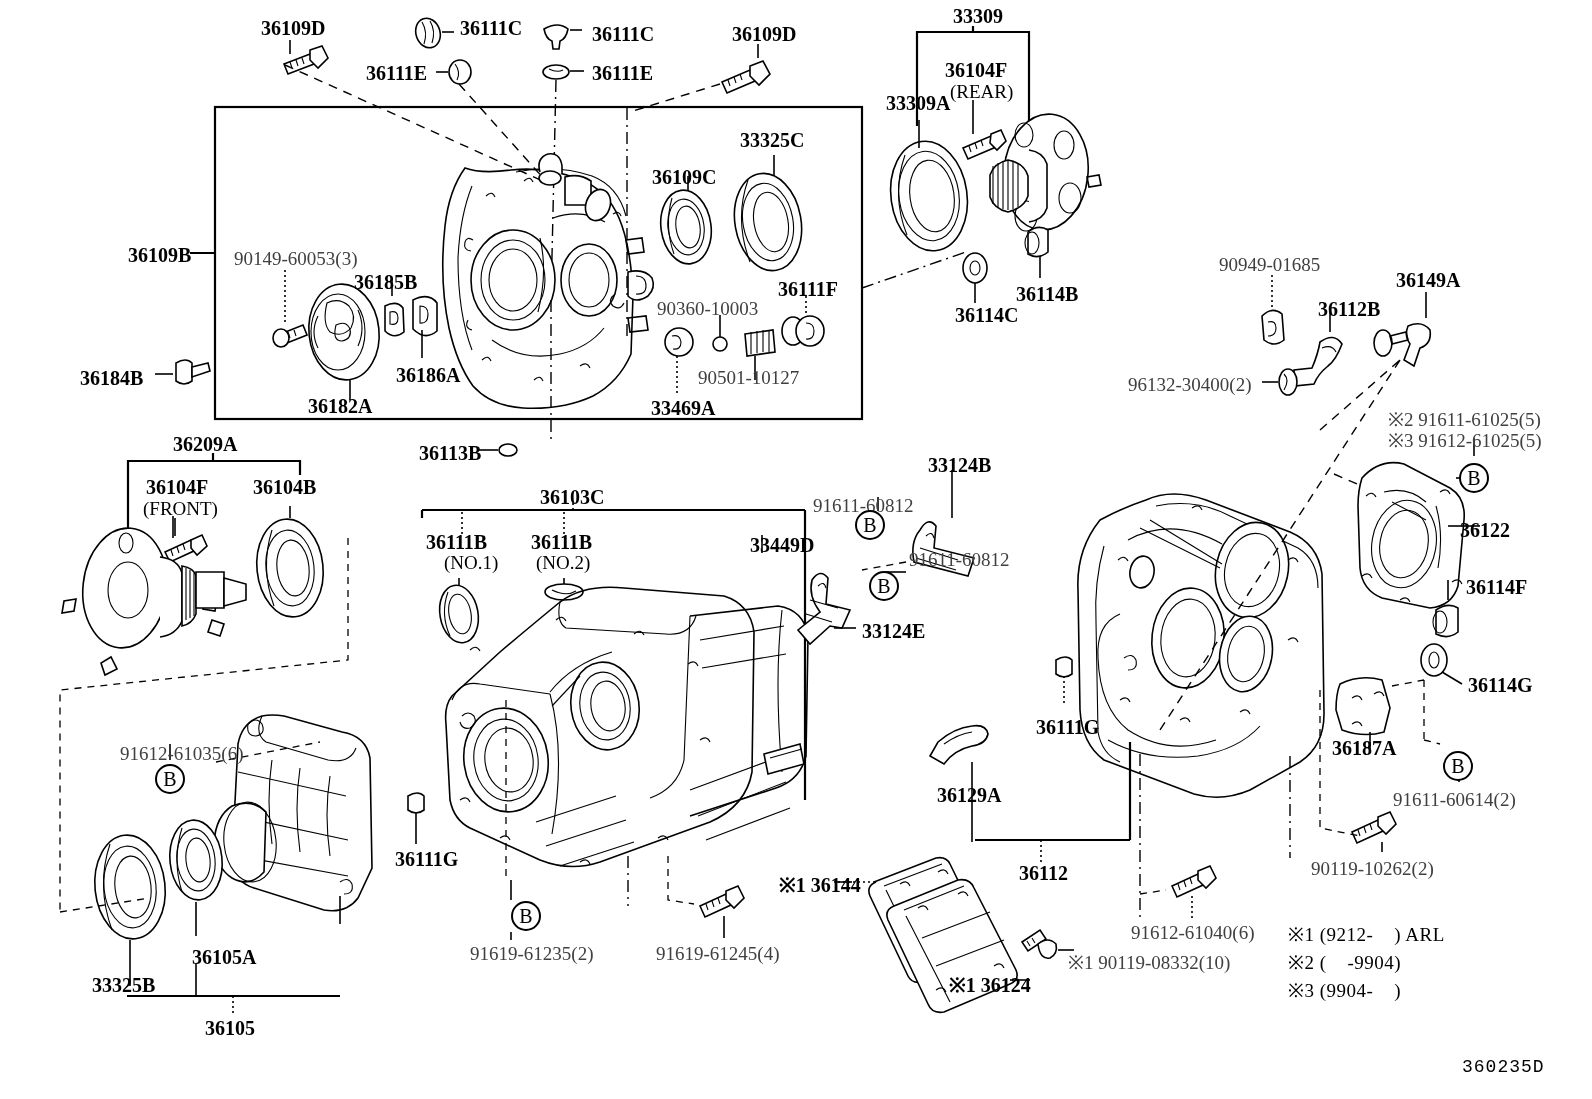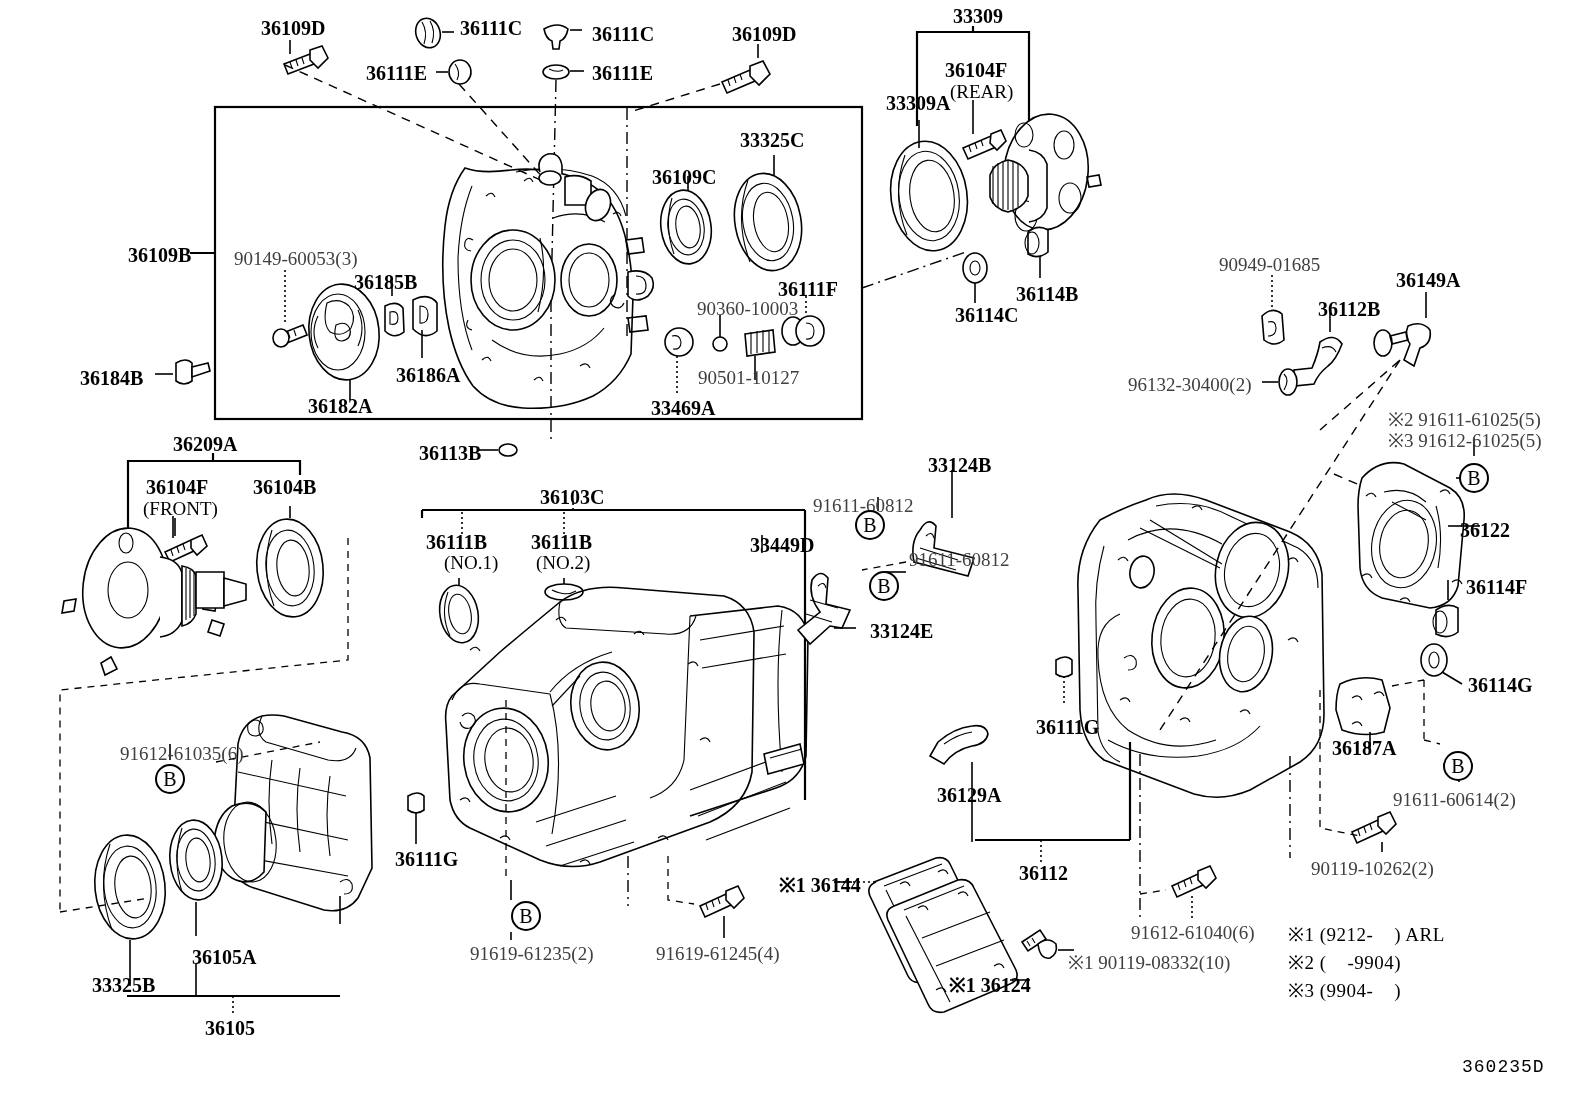--- a/index.html
+++ b/index.html
@@ -623,21 +623,21 @@
       <div class="lbl pn" style="left: 592px; top: 63px;">36111E</div>
       <div class="lbl pn" style="left: 945px; top: 60px;">36104F</div>
       <div class="lbl sub" style="left: 950px; top: 82px;">(REAR)</div>
       <div class="lbl pn" style="left: 886px; top: 93px;">33309A</div>
       <div class="lbl pn" style="left: 740px; top: 130px;">33325C</div>
       <div class="lbl pn" style="left: 652px; top: 167px;">36109C</div>
       <div class="lbl pn" style="left: 128px; top: 245px;">36109B</div>
       <div class="lbl code" style="left: 234px; top: 249px;">90149-60053(3)</div>
       <div class="lbl pn" style="left: 354px; top: 272px;">36185B</div>
       <div class="lbl pn" style="left: 778px; top: 279px;">36111F</div>
-      <div class="lbl code" style="left: 657px; top: 299px; margin-left: 40px;">90360-10003</div>
+      <div class="lbl code" style="left: 657px; top: 299px;">90360-10003</div>
       <div class="lbl pn" style="left: 1016px; top: 284px;">36114B</div>
       <div class="lbl pn" style="left: 955px; top: 305px; text-align: right;">36114C</div>
       <div class="lbl code" style="left: 1219px; top: 255px;">90949-01685</div>
       <div class="lbl pn" style="left: 1396px; top: 270px;">36149A</div>
       <div class="lbl pn" style="left: 1318px; top: 299px;">36112B</div>
       <div class="lbl pn" style="left: 396px; top: 365px;">36186A</div>
       <div class="lbl pn" style="left: 80px; top: 368px;">36184B</div>
       <div class="lbl code" style="left: 698px; top: 368px;">90501-10127</div>
       <div class="lbl code" style="left: 1128px; top: 375px;">96132-30400(2)</div>
       <div class="lbl pn" style="left: 308px; top: 396px;">36182A</div>
@@ -653,21 +653,21 @@
       <div class="lbl pn" style="left: 540px; top: 487px;">36103C</div>
       <div class="lbl code" style="left: 813px; top: 496px;">91611-60812</div>
       <div class="lbl pn" style="left: 1460px; top: 520px;">36122</div>
       <div class="lbl pn" style="left: 426px; top: 532px;">36111B</div>
       <div class="lbl pn" style="left: 531px; top: 532px;">36111B</div>
       <div class="lbl pn" style="left: 750px; top: 535px;">33449D</div>
       <div class="lbl sub" style="left: 444px; top: 553px; font-family: Liberation Serif, serif;">(NO.1)</div>
       <div class="lbl sub" style="left: 536px; top: 553px;">(NO.2)</div>
       <div class="lbl code" style="left: 909px; top: 550px;">91611-60812</div>
       <div class="lbl pn" style="left: 1466px; top: 577px;">36114F</div>
-      <div class="lbl pn" style="left: 862px; top: 621px; margin-left: 8px;">33124E</div>
+      <div class="lbl pn" style="left: 862px; top: 621px;">33124E</div>
       <div class="lbl pn" style="left: 1468px; top: 675px;">36114G</div>
       <div class="lbl pn" style="left: 1036px; top: 717px;">36111G</div>
       <div class="lbl pn" style="left: 1332px; top: 738px;">36187A</div>
       <div class="lbl code" style="left: 120px; top: 744px;">91612-61035(6)</div>
       <div class="lbl code" style="left: 1393px; top: 790px;">91611-60614(2)</div>
       <div class="lbl pn" style="left: 937px; top: 785px;">36129A</div>
       <div class="lbl pn" style="left: 395px; top: 849px;">36111G</div>
       <div class="lbl code" style="left: 1311px; top: 859px;">90119-10262(2)</div>
       <div class="lbl pn" style="left: 1019px; top: 863px;">36112</div>
       <div class="lbl pn" style="left: 779px; top: 875px;">※1 36144</div>

